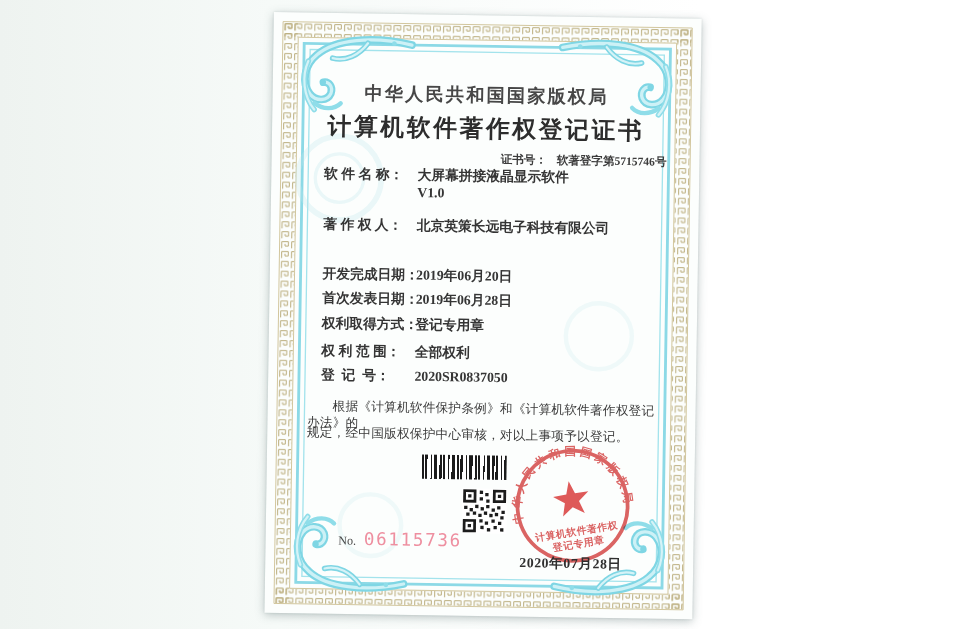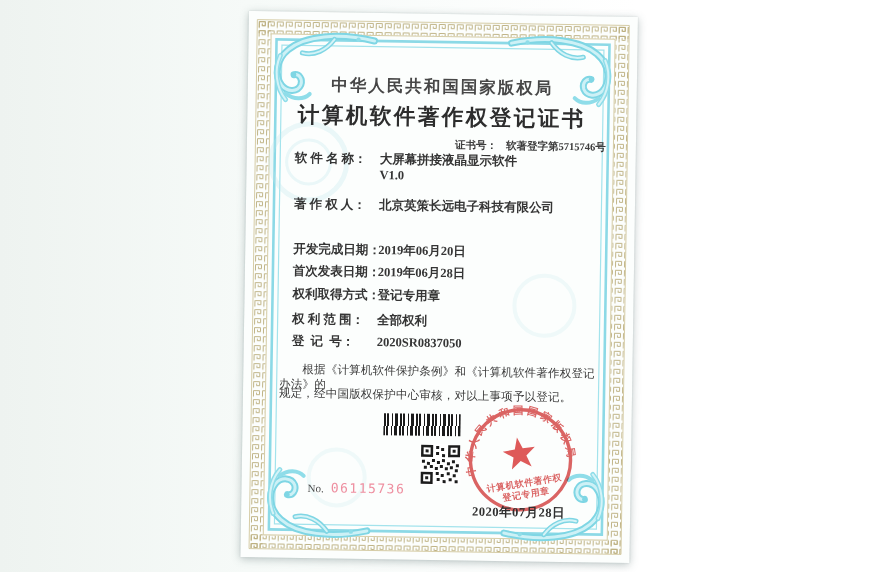--- a/index.html
+++ b/index.html
@@ -35,21 +35,21 @@
   .st1{top:350px;text-indent:2em;}
   .st2{top:374px;}
   .barcode{
     position:absolute;left:141px;top:400px;width:77px;height:22px;
     background:repeating-linear-gradient(90deg,#1b1b1b 0 2px,#fff 2px 3px,#1b1b1b 3px 5px,#fff 5px 8px,#1b1b1b 8px 9px,#fff 9px 11px,#1b1b1b 11px 14px,#fff 14px 16px);
   }
   .qr{position:absolute;left:178px;top:430px;width:41px;height:41px;}
   .serial{position:absolute;left:66px;top:468px;font-size:11px;color:#4a4a4a;}
   .serial .num{
     color:#ee8fa0;letter-spacing:1.5px;margin-left:7px;
-    font-family:"DejaVu Sans Mono",monospace;font-size:13px;
+    font-family:"DejaVu Sans Mono",monospace;font-size:16px;
   }
   .seal{position:absolute;left:221px;top:387px;width:115px;height:115px;mix-blend-mode:multiply;}
   .date{position:absolute;left:231px;top:489px;font-size:12.5px;font-weight:600;color:#2f2f2f;letter-spacing:.5px;}
 </style>
 </head>
 <body>
 
 <div class="paper">
 
   <svg class="deco" viewBox="0 0 389 546" aria-hidden="true">

